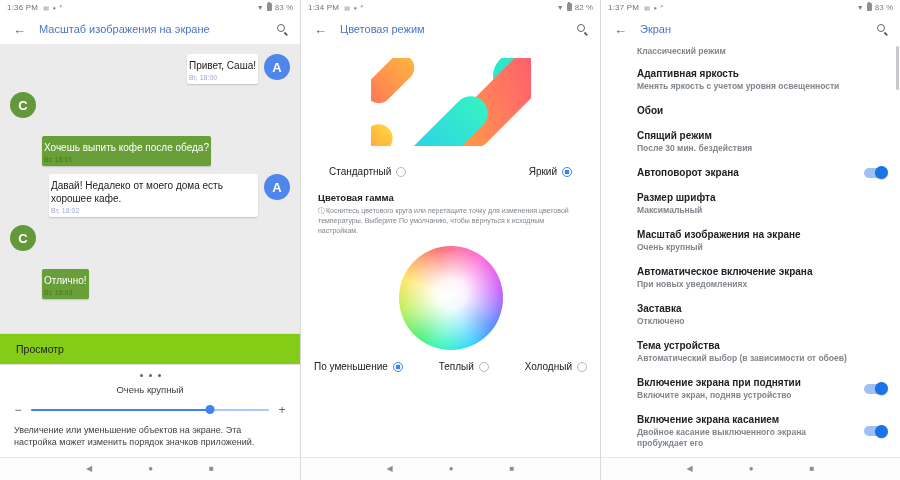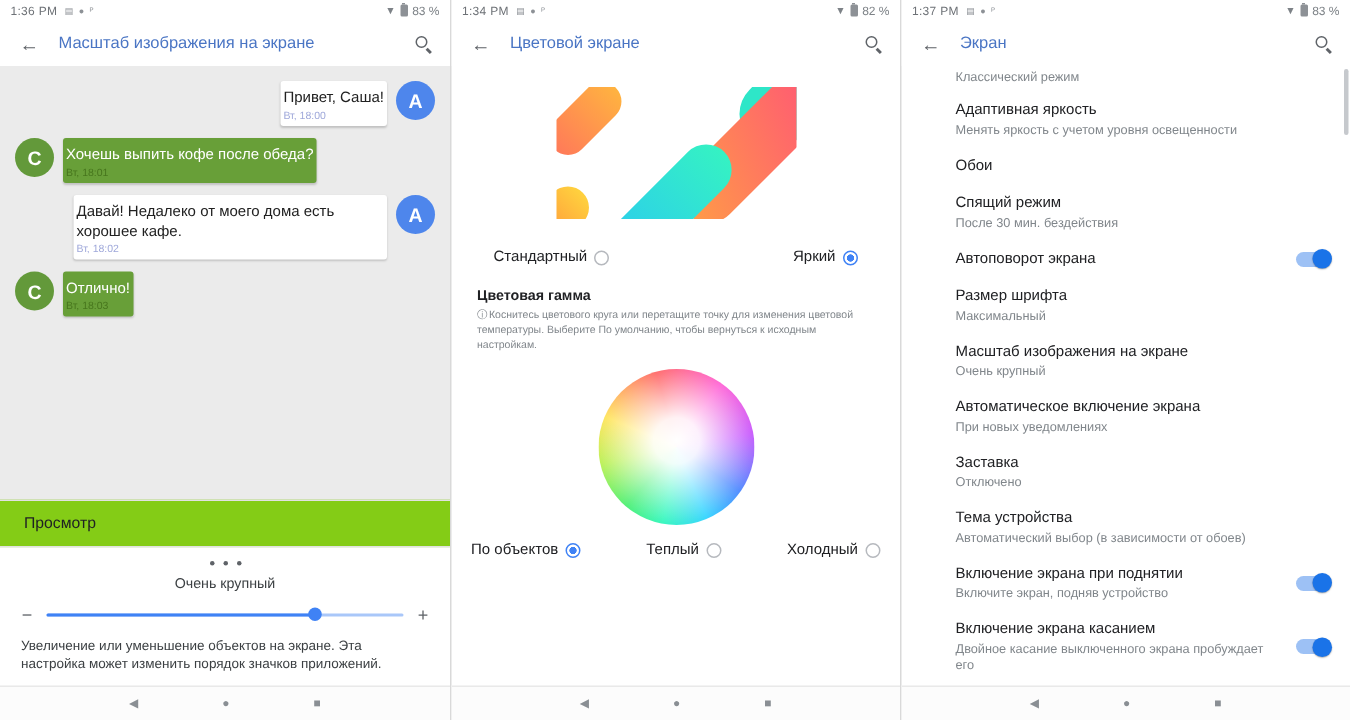--- a/index.html
+++ b/index.html
@@ -29,21 +29,21 @@
   
   .chat{flex:1;background:#ebebeb;padding:10px 10px 6px;display:flex;flex-direction:column;gap:8px;overflow:hidden;}
   .msg{display:flex;align-items:flex-start;gap:6px;}
   .msg.right{justify-content:flex-end;}
   .avatar{width:26px;height:26px;border-radius:50%;color:#fff;font-size:13px;font-weight:bold;
           display:flex;align-items:center;justify-content:center;flex:0 0 auto;}
   .avatar.blue{background:#4e86ec;}
   .avatar.green{background:#63993a;}
   .bubble{max-width:205px;padding:5px 2px 3px;border-radius:2px;box-shadow:0 1px 1.5px rgba(0,0,0,.18);}
   .bubble.white{background:#fff;color:#212121;}
-  .bubble.green{background:#689f38;color:#fff;}
+  .bubble.green{background:#689f38;color:#fff;margin-top:44px;}
   .msg-text{font-size:10px;line-height:1.3;}
   .msg-time{font-size:7px;margin-top:2px;}
   .bubble.white .msg-time{color:#9fa8da;}
   .bubble.green .msg-time{color:#47761d;}
   .preview-row{flex:0 0 auto;background:#84cc16;border-top:1px solid #e1e1e1;border-bottom:1px solid #e1e1e1;
                padding:9px 16px;font-size:10.5px;color:#202124;}
   .size-block{flex:0 0 auto;background:#fff;padding-top:9px;}
   .dots{display:flex;justify-content:center;gap:6px;}
   .dot{width:3px;height:3px;border-radius:50%;background:#5f6368;}
   .size-label{text-align:center;font-size:9.5px;color:#3c4043;margin-top:7px;}
@@ -83,21 +83,21 @@
   .info-ic{font-size:7px;color:#80868b;margin-right:1px;}
   .wheel{width:104px;height:104px;border-radius:50%;margin:10px auto 0;flex:0 0 auto;
     background:
       radial-gradient(circle at 50% 46%,rgba(255,255,255,1) 0%,rgba(255,255,255,.92) 20%,rgba(255,255,255,0) 72%),
       conic-gradient(from -15deg,#ff5252,#ff4fd0 50deg,#c44ffd 95deg,#4f8bff 140deg,#3cd6ff 172deg,#3cf7c0 205deg,#52f07a 235deg,#b8f052 272deg,#ffe24f 308deg,#ff9052 338deg,#ff5252 360deg);}
 
   
   .settings{flex:1;overflow:hidden;padding-top:0;}
   .set-row{display:flex;align-items:center;padding:6px 14px 6px 36px;}
   .set-row.partial{padding-top:1px;padding-bottom:4px;}
-  .set-txt{flex:1;padding-right:6px;min-width:0;}
+  .set-txt{flex:1;padding-right:6px;min-width:0;font-weight:bold;}
   .set-title{font-size:10px;color:#202124;line-height:1.3;}
   .set-sub{font-size:8.5px;color:#80868b;line-height:1.3;margin-top:1px;}
   .toggle{width:22px;height:10px;border-radius:5px;background:#9dc1f5;position:relative;flex:0 0 auto;margin-left:4px;}
   .toggle .knob{position:absolute;right:-2px;top:-1.5px;width:13px;height:13px;border-radius:50%;background:#1a73e8;box-shadow:0 .5px 1px rgba(0,0,0,.35);}
   .scrollhint{position:absolute;right:1px;top:46px;width:3px;height:44px;border-radius:2px;background:#c6c9cd;}
 </style>
 </head>
 <body>
 
 <section class="panel">
@@ -175,21 +175,21 @@
     <span class="st-time">1:34 PM</span>
     <span class="st-icons">▤ ● ᴾ</span>
     <span class="st-right">
       <span class="wifi-ic">▼</span>
       <span class="batt"></span>
       <span class="st-batt-txt">82 %</span>
     </span>
   </div>
   <div class="appbar">
     <span class="back-ic">←</span>
-    <span class="bar-title">Цветовой экране</span>
+    <span class="bar-title">Цветовая режим</span>
     <span class="search-ic"></span>
   </div>
   <div class="cm-content">
     <div class="art">
       <span class="cap c4"></span>
       <span class="cap c2"></span>
       <span class="cap c1"></span>
       <span class="cap c3"></span>
       <span class="cap c5"></span>
     </div>
@@ -201,21 +201,21 @@
         <label class="radio-item">
           <span class="radio-label">Яркий</span>
           <span class="radio sel"></span>
         </label>
       </div>
     <div class="gamma-title">Цветовая гамма</div>
     <div class="gamma-desc"><span class="info-ic">ⓘ</span><span>Коснитесь цветового круга или перетащите точку для изменения цветовой температуры. Выберите По умолчанию, чтобы вернуться к исходным настройкам.</span></div>
     <div class="wheel"></div>
     <div class="radio-row three" id="temp-options">
         <label class="radio-item">
-          <span class="radio-label">По объектов</span>
+          <span class="radio-label">По уменьшение</span>
           <span class="radio sel"></span>
         </label>
         <label class="radio-item">
           <span class="radio-label">Теплый</span>
           <span class="radio"></span>
         </label>
         <label class="radio-item">
           <span class="radio-label">Холодный</span>
           <span class="radio"></span>
         </label>

